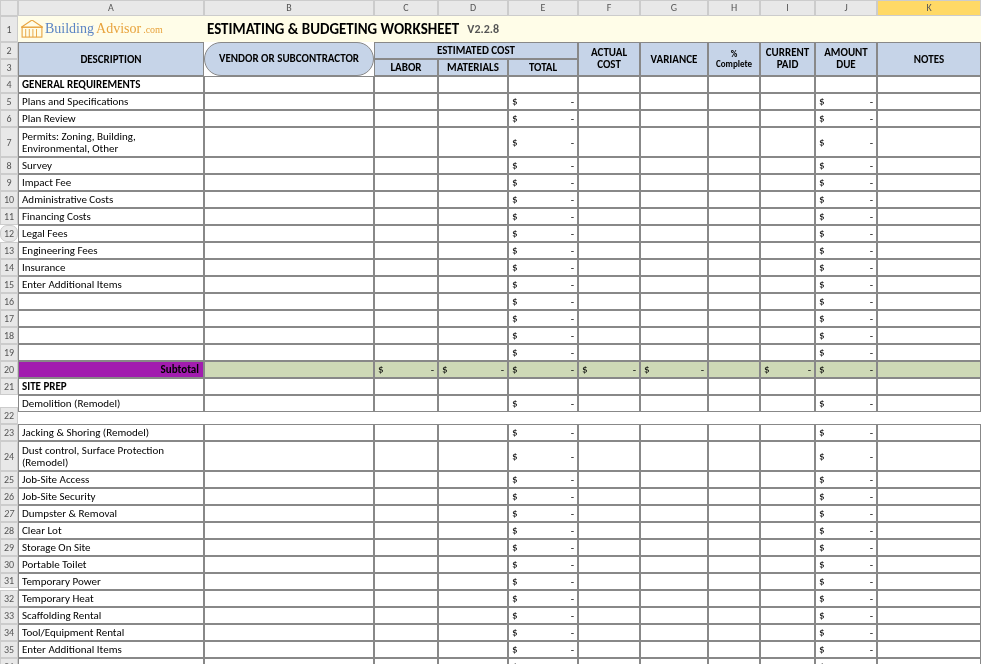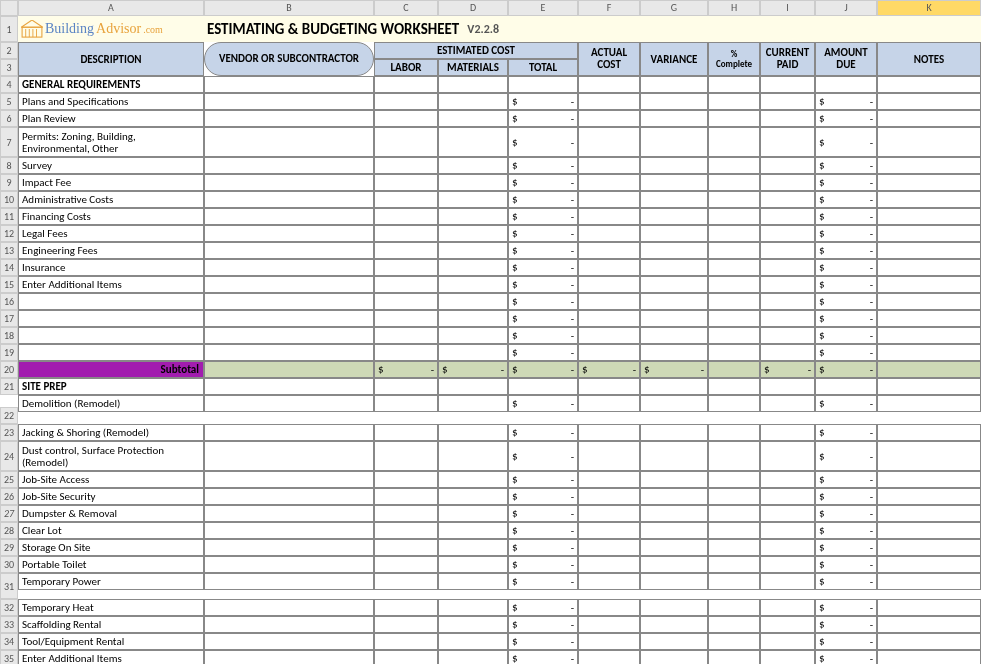--- a/index.html
+++ b/index.html
@@ -303,21 +303,21 @@
     <div class="cell"></div>
     <div class="cell"></div>
     <div class="cell"></div>
     <div class="cell">
       <span class="dollar">
         <span>$</span>
         <span>-</span>
       </span>
     </div>
     <div class="cell"></div>
-    <div class="rowhdr" style="height: 17px;">12</div>
+    <div class="rowhdr" style="height: 17px; border-radius: 7px;">12</div>
     <div class="cell">Legal Fees</div>
     <div class="cell"></div>
     <div class="cell"></div>
     <div class="cell"></div>
     <div class="cell">
       <span class="dollar">
         <span>$</span>
         <span>-</span>
       </span>
     </div>
@@ -736,21 +736,21 @@
     <div class="cell"></div>
     <div class="cell"></div>
     <div class="cell"></div>
     <div class="cell">
       <span class="dollar">
         <span>$</span>
         <span>-</span>
       </span>
     </div>
     <div class="cell"></div>
-    <div class="rowhdr" style="height: 26px; text-align: center;">31</div>
+    <div class="rowhdr" style="height: 15px; text-align: center;">31</div>
     <div class="cell">Temporary Power</div>
     <div class="cell"></div>
     <div class="cell"></div>
     <div class="cell"></div>
     <div class="cell">
       <span class="dollar">
         <span>$</span>
         <span>-</span>
       </span>
     </div>

